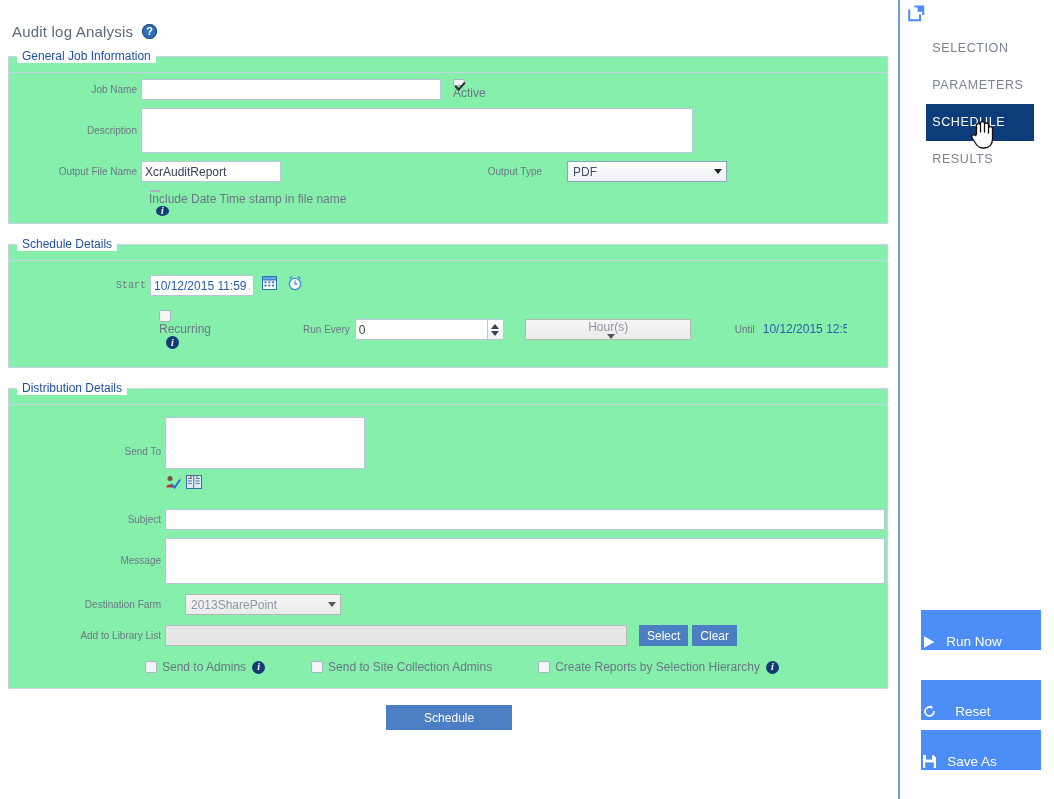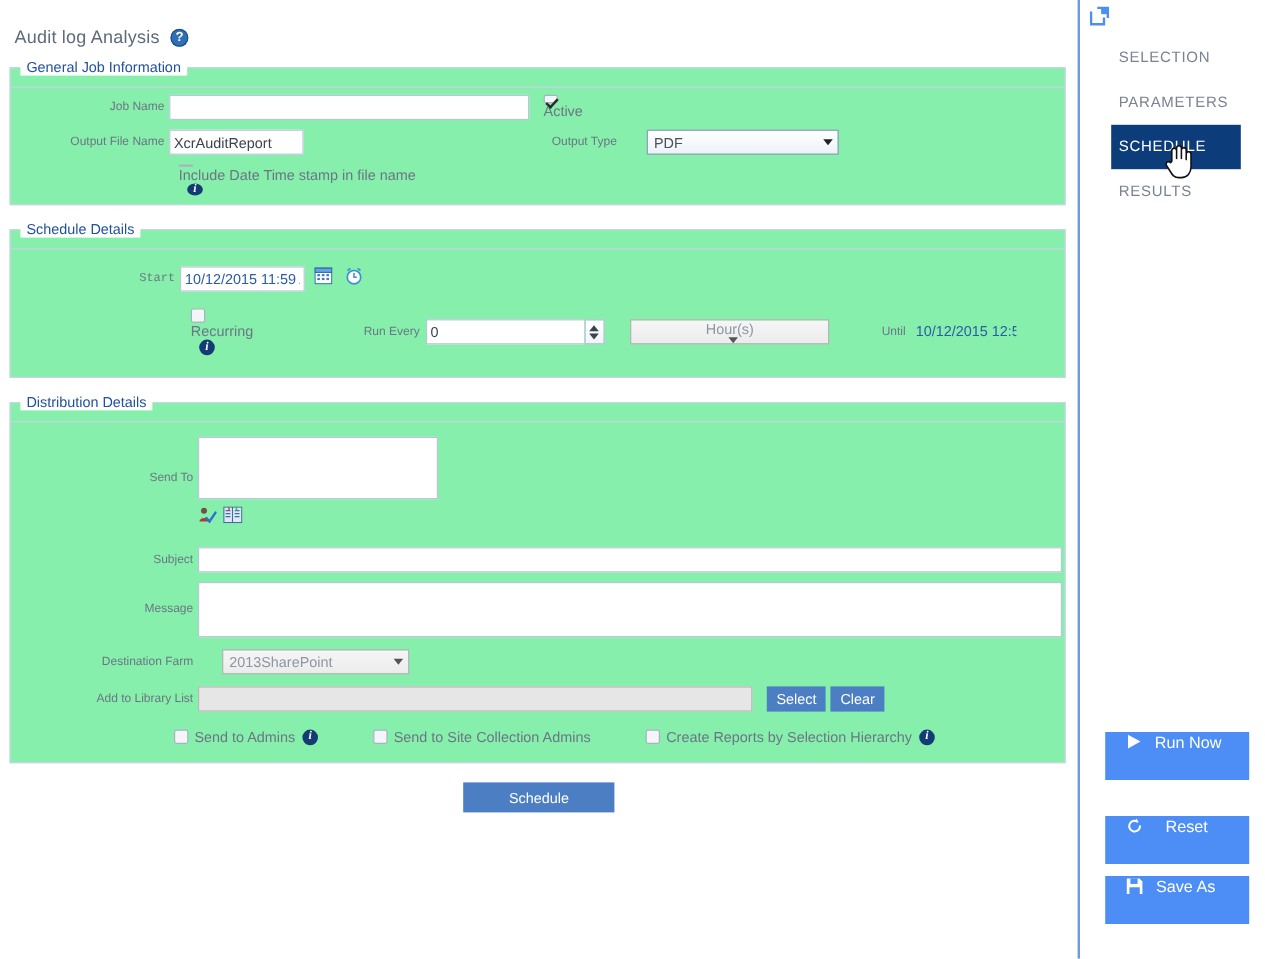--- a/index.html
+++ b/index.html
@@ -155,21 +155,21 @@
     font-family: "Liberation Serif", serif;
     vertical-align: middle;
     cursor: pointer;
     line-height: 1;
   }
 
   
   .gji-lbl { width: 128px; padding-right: 4px; }
   #jobname { width: 300px; height: 21px; }
   #description { width: 552px; height: 45px; }
-  #outfile { width: 112px; height: 21px; }
+  #outfile { width: 140px; height: 21px; }
 
   .inline { display: flex; align-items: flex-start; flex-direction: column; }
 
   
   .sd-lbl-start { width: 137px; padding-right: 4px; font-family: Liberation Mono, monospace; }
   #startdate { width: 104px; height: 21px; color: #2b5ca8; }
 
   #runevery {
     width: 132px; height: 21px;
     border-right: none;
@@ -273,29 +273,29 @@
     pointer-events: none;
   }
 
   .actions {
     position: absolute;
     left: 21px;
     top: 610px;
     width: 120px;
   }
   .act-btn {
-    display: flex; align-items: flex-start;
+    display: flex; align-items: flex-end;
     gap: 10px;
     width: 120px; height: 40px;
     background: #4c8ef5;
     color: #ffffff;
     border: none;
     font-family: "Liberation Sans", sans-serif;
     font-size: 13.5px;
-    padding-left: 17px;
+    padding-left: 1px;
     box-sizing: border-box;
     cursor: pointer;
   }
   .act-btn + .act-btn { margin-top: 10px; }
   #btn-reset { margin-top: 30px; }
 </style>
 </head>
 <body>
 
 <div class="app">
@@ -314,20 +314,24 @@
 
         <div class="row">
           <div class="lbl gji-lbl">Job Name</div>
           <input class="txt" id="jobname" type="text" value="" style="">
           <label class="inline" style="margin-left:12px;height:21px;">
             <input class="cb" type="checkbox" checked="" style="">
             <span class="cb-label">Active</span>
           </label>
         </div>
 
+        <div class="row">
+          <div class="lbl gji-lbl" style="line-height:45px;">Description</div>
+          <textarea class="txt" id="description" style=""></textarea>
+        </div>
 
         <div class="row">
           <div class="lbl gji-lbl">Output File Name</div>
           <input class="txt" id="outfile" type="text" value="XcrAuditReport" style="">
           <div class="lbl" style="width:96px;padding-right:5px;margin-left:165px;">Output Type</div>
           <div class="fakesel" style="width:160px;">
             <span>PDF</span>
             <span class="caret"></span>
           </div>
         </div>

